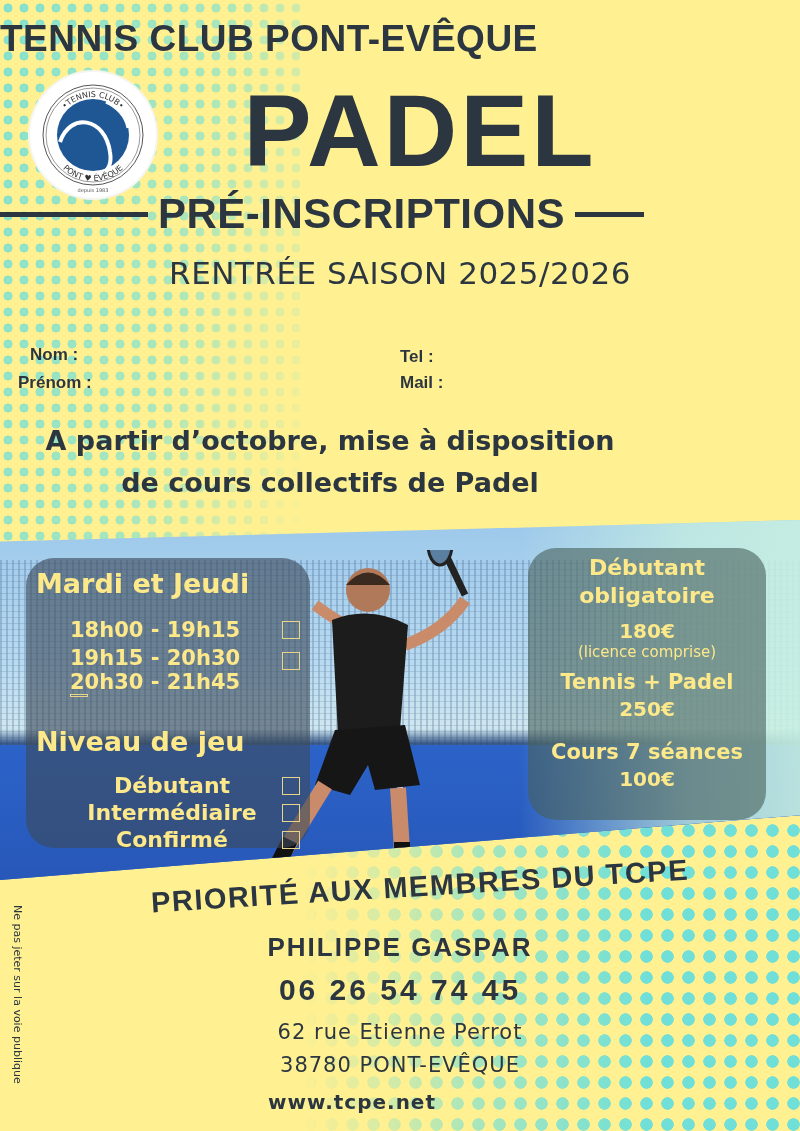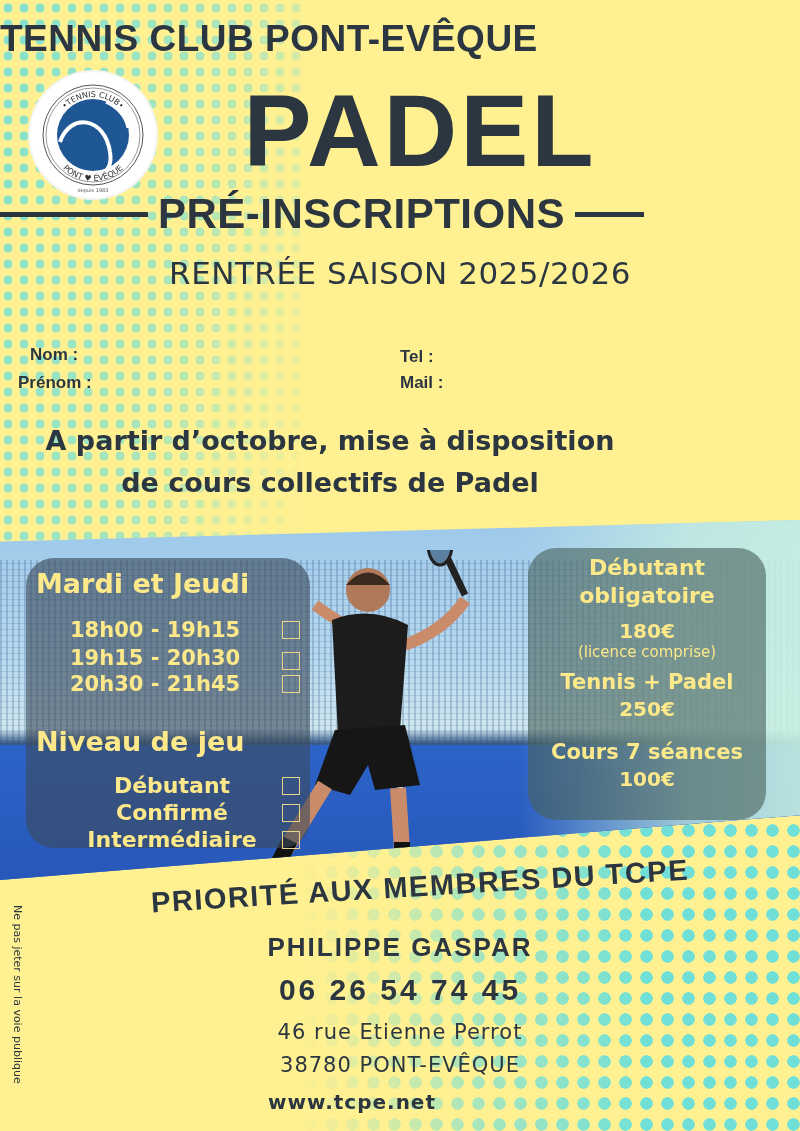--- a/index.html
+++ b/index.html
@@ -130,37 +130,37 @@
   <div class="yl" style="position:absolute; left:10px; top:10px; font-size:27px;">Mardi et Jeudi</div>
   <div style="position:absolute; left:44px; top:58px; width:230px;">
     <div style="display:flex; align-items:center; justify-content:space-between; height:27px;">
       <span class="yl" style="font-size:21px;">18h00 - 19h15</span>
       <span class="cb"></span>
     </div>
     <div style="display:flex; align-items:flex-end; justify-content:space-between; height:27px;">
       <span class="yl" style="font-size:21px;">19h15 - 20h30</span>
       <span class="cb"></span>
     </div>
-    <div style="display:flex; align-items:center; justify-content:space-between; height:27px;">
+    <div style="display:flex; align-items:flex-start; justify-content:space-between; height:27px;flex-direction:column;">
       <span class="yl" style="font-size:21px;">20h30 - 21h45</span>
       <span class="cb"></span>
     </div>
   </div>
   <div class="yl" style="position:absolute; left:10px; top:168px; font-size:27px;">Niveau de jeu</div>
   <div style="position:absolute; left:36px; top:214px; width:238px;">
     <div style="display:flex; align-items:center; height:27px;">
       <span class="yl" style="font-size:22px; flex:1; text-align:center;">Débutant</span>
       <span class="cb"></span>
     </div>
     <div style="display:flex; align-items:center; height:27px;">
-      <span class="yl" style="font-size:22px; flex:1; text-align:center;">Confirmé</span>
+      <span class="yl" style="font-size:22px; flex:1; text-align:center;">Intermédiaire</span>
       <span class="cb"></span>
     </div>
     <div style="display:flex; align-items:center; height:27px;">
-      <span class="yl" style="font-size:22px; flex:1; text-align:center;">Intermédiaire</span>
+      <span class="yl" style="font-size:22px; flex:1; text-align:center;">Confirmé</span>
       <span class="cb"></span>
     </div>
   </div>
 </div>
 
 <div class="abs panel panel-right">
   <div style="position:absolute; left:0; top:6px; width:100%; text-align:center;">
     <div class="yl" style="font-size:22px; line-height:28px;">Débutant</div>
     <div class="yl" style="font-size:22px; line-height:28px;">obligatoire</div>
     <div class="yl" style="font-size:20px; line-height:26px; margin-top:8px;">180€</div>
@@ -169,17 +169,17 @@
     <div class="yl" style="font-size:20px; line-height:26px;">250€</div>
     <div class="yl" style="font-size:21px; line-height:28px; margin-top:16px;">Cours 7 séances</div>
     <div class="yl" style="font-size:20px; line-height:26px;">100€</div>
   </div>
 </div>
 
 <div class="abs priorite">PRIORITÉ AUX MEMBRES DU TCPE</div>
 
 <div class="abs contact-name">PHILIPPE GASPAR</div>
 <div class="abs contact-phone">06 26 54 74 45</div>
-<div class="abs addr" style="top:1020px;">46 rue Etienne Perrot</div>
+<div class="abs addr" style="top:1020px;">62 rue Etienne Perrot</div>
 <div class="abs addr" style="top:1053px;">38780 PONT-EVÊQUE</div>
 <div class="abs web">www.tcpe.net</div>
 
 <div class="abs vertical-note">Ne pas jeter sur la voie publique</div>
 
 </body></html>

